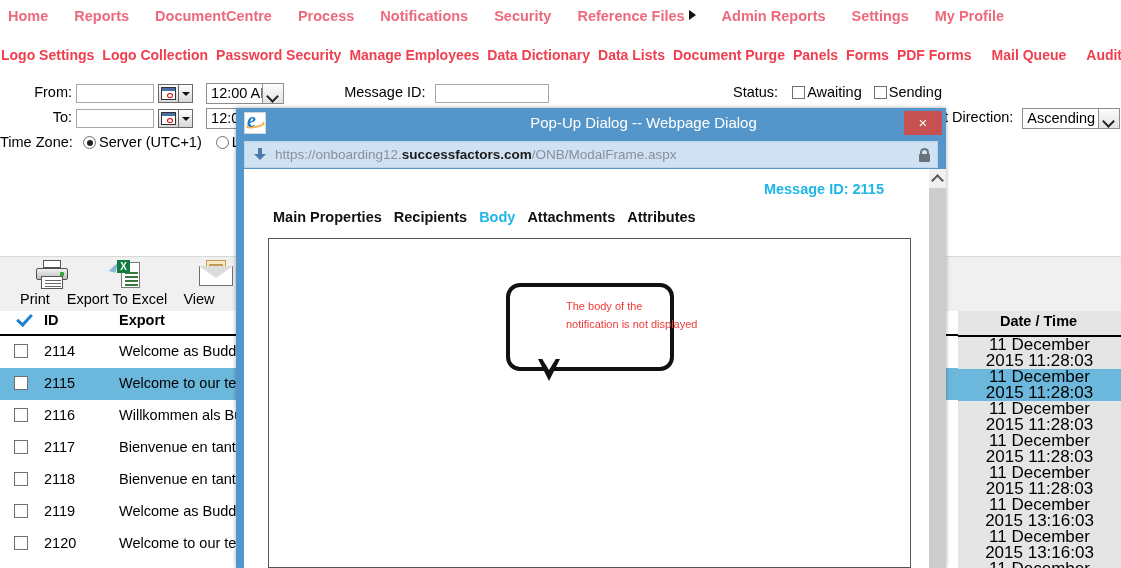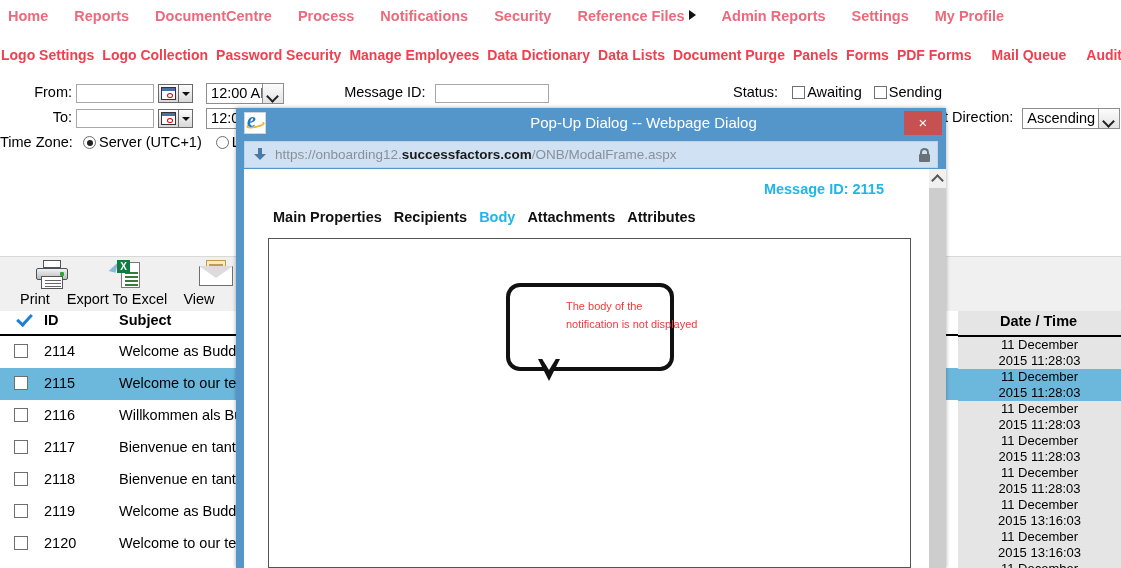--- a/index.html
+++ b/index.html
@@ -160,21 +160,21 @@
     border:1px solid #6f6f6f;background:#fff;box-sizing:border-box;
   }
   .trow .id{position:absolute;left:44px;top:7px;font-size:14.5px;}
   .trow .subj{position:absolute;left:119px;top:7px;font-size:14.5px;white-space:nowrap;}
 
   
   #grid-right{position:absolute;left:958px;top:256px;width:163px;height:312px;overflow:hidden;background:#e5e5e5;}
   #grid-right .dt-head-bg{height:54px;background:#f0f0f0;border-top:1px solid #d9d9d9;}
   #grid-right .dt-th{height:24px;border-bottom:2px solid #000;position:relative;}
   #grid-right .dt-th span{position:absolute;left:42px;top:2px;font-weight:bold;font-size:14.5px;}
-  .dcell{height:32px;font-size:13px;line-height:16px;text-align:center;padding-top:0px;}
+  .dcell{height:32px;font-size:17px;line-height:16px;text-align:center;padding-top:0px;}
   .dcell.sel{background:#6cb8dd;}
 
   
   .vline{position:absolute;top:310px;left:1109px;width:1px;height:258px;background:#b9b9b9;}
   .topline{position:absolute;left:958px;top:256px;width:163px;height:1px;background:#d9d9d9;}
 
   
   #modal{
     position:absolute;left:236px;top:108px;width:710px;height:460px;
     background:#5596ca;box-shadow:0 0 4px rgba(0,0,0,.35);
@@ -355,21 +355,21 @@
           </span><span class="env"></span><span class="flapA"></span></span>
     </span>
     <span class="lbl">View</span>
   </div>
 </div>
 
 <div id="grid-left">
   <div class="th-row">
     <span class="chk-head"></span>
     <span class="th" style="left:44px;">ID</span>
-    <span class="th" style="left:119px;">Subject</span>
+    <span class="th" style="left:119px;">Export</span>
   </div>
   <div id="rows-host">
       <div class="trow">
         <span class="cb"></span>
         <span class="id">2114</span>
         <span class="subj">Welcome as Buddy</span>
       </div>
       <div class="trow sel">
         <span class="cb"></span>
         <span class="id">2115</span>

